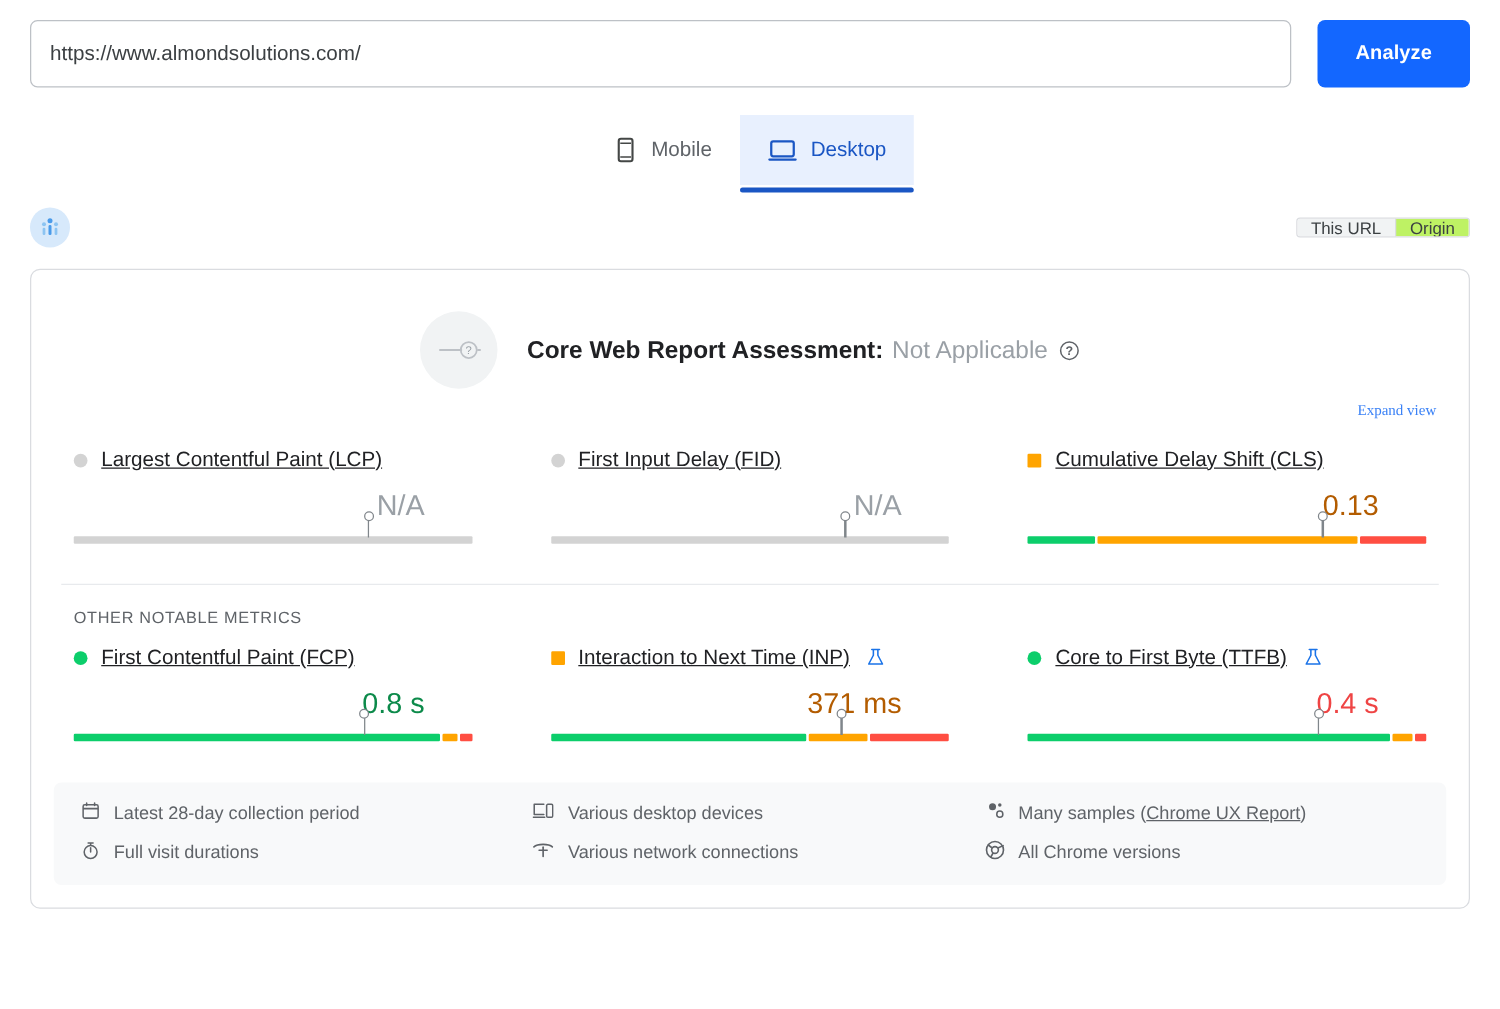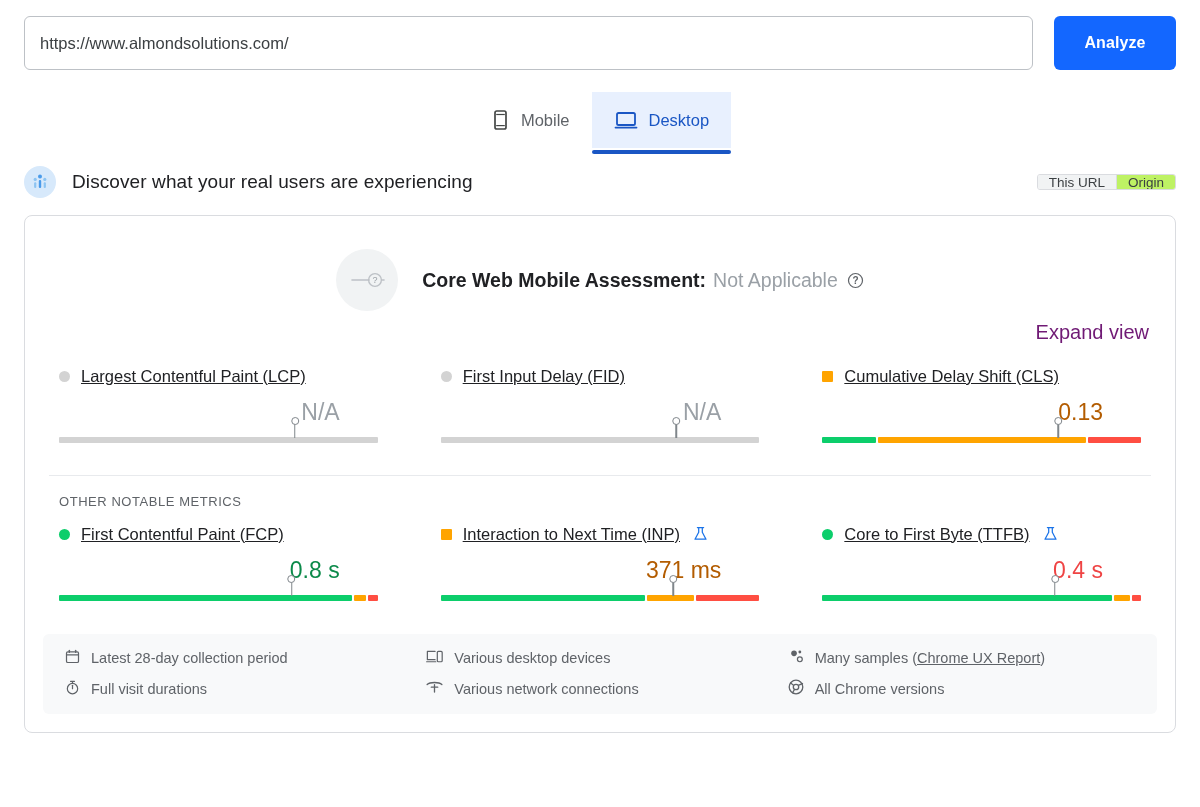--- a/index.html
+++ b/index.html
@@ -159,23 +159,24 @@
     color: #5f6368;
     display: inline-flex;
     cursor: pointer;
   }
   .expand-row {
     display: flex;
     justify-content: flex-end;
     padding: 10px 26px 0 26px;
   }
   .expand-view {
-    font-size: 20px;
-    color: #701a75;
+    font-size: 12px;
+    color: #3b82f6;
     cursor: pointer;
+    font-family: Liberation Serif, serif;
   }
 
   
   .metrics {
     display: grid;
     grid-template-columns: 1fr 1fr 1fr;
     column-gap: 63px;
     padding: 21px 34px 0 34px;
   }
   .metric { padding-bottom: 6px; }
@@ -298,41 +299,40 @@
   <span class="discover-icon">
     <svg width="20" height="20" viewBox="0 0 20 20">
       <circle cx="10" cy="4.6" r="2" fill="#4a9bea"></circle>
       <rect x="8.8" y="8" width="2.4" height="8" rx="1.1" fill="#4a9bea"></rect>
       <circle cx="5.2" cy="7.4" r="1.6" fill="#8cc4f2"></circle>
       <rect x="4.1" y="10.2" width="2.2" height="5.8" rx="1" fill="#8cc4f2"></rect>
       <circle cx="14.8" cy="7.4" r="1.6" fill="#8cc4f2"></circle>
       <rect x="13.7" y="10.2" width="2.2" height="5.8" rx="1" fill="#8cc4f2"></rect>
     </svg>
   </span>
-  <span class="discover-title">Discover what your real users are experiencing</span>
 
   <div class="seg-toggle">
     <div class="seg active">This URL</div>
     <div class="seg">Origin</div>
   </div>
 </div>
 
 <div class="card">
 
   <div class="cwv-head">
     <span class="cwv-badge">
       <svg width="36" height="20" viewBox="0 0 36 20">
         <line x1="3" y1="10" x2="20" y2="10" stroke="#bdc1c6" stroke-width="1.6" stroke-linecap="round"></line>
         <circle cx="26" cy="10" r="6.4" fill="none" stroke="#bdc1c6" stroke-width="1.4"></circle>
         <text x="26" y="13.4" text-anchor="middle" font-size="9" fill="#9aa0a6" font-family="Liberation Sans, sans-serif">?</text>
         <line x1="33.4" y1="10" x2="35" y2="10" stroke="#bdc1c6" stroke-width="1.6" stroke-linecap="round"></line>
       </svg>
     </span>
     <div class="cwv-text">
-      <span>Core Web Mobile Assessment:</span>
+      <span>Core Web Report Assessment:</span>
       <span class="na">Not Applicable</span>
       <span class="cwv-help">
         <svg width="17" height="17" viewBox="0 0 17 17">
           <circle cx="8.5" cy="8.5" r="7" fill="none" stroke="#5f6368" stroke-width="1.2"></circle>
           <text x="8.5" y="12" text-anchor="middle" font-size="10" fill="#5f6368" font-family="Liberation Sans, sans-serif">?</text>
         </svg>
       </span>
     </div>
   </div>
 

